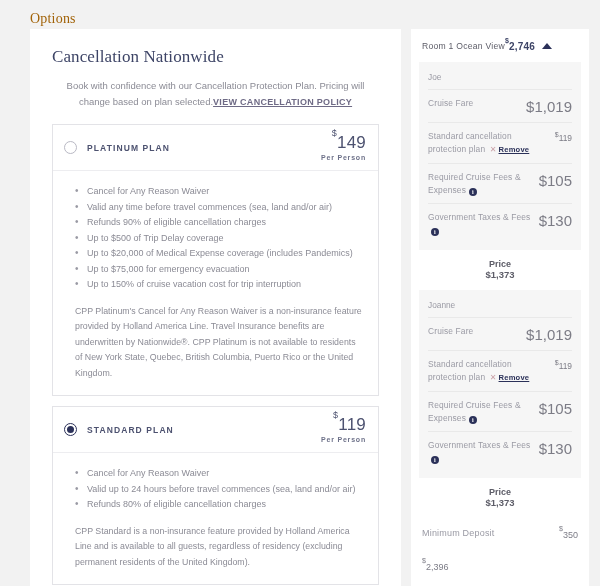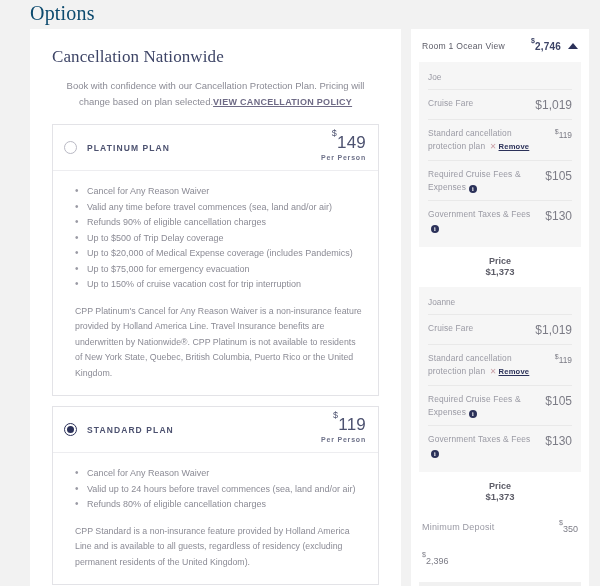--- a/index.html
+++ b/index.html
@@ -6,23 +6,23 @@
   html, body {
     width: 600px; height: 586px;
     background: #f2f2f2;
     font-family: "Liberation Sans", sans-serif;
     overflow: hidden;
   }
   .page { width: 600px; height: 586px; position: relative; background: #f2f2f2; }
 
   
   .page-title {
-    position: absolute; left: 30px; top: 2px;
+    position: absolute; left: 30px; top: 11px;
     font-family: "Liberation Serif", serif;
-    font-size: 20px; color: #0c4a6e; letter-spacing: .2px;
+    font-size: 14px; color: #a16207; letter-spacing: .2px;
   }
 
   
   .main-card {
     position: absolute; left: 30px; top: 29px;
     width: 371px; height: 557px;
     background: #ffffff;
   }
   .main-inner { padding: 18px 22px 0 22px; }
   .section-title {
@@ -88,21 +88,21 @@
     margin-top: 11px;
   }
 
   
   .rail {
     position: absolute; left: 411px; top: 29px;
     width: 178px;
   }
   .rail-card { background: #ffffff; }
   .rail-head {
-    display: flex; align-items: center; justify-content: space-between;
+    display: flex; align-items: center; justify-content: flex-start;
     padding: 11px 11px 10px 11px;
   }
   .rail-head .rname { font-size: 8.6px; color: #5d5d68; letter-spacing: .25px; }
   .rail-head .rright { display: flex; align-items: center; gap: 7px; }
   .rail-head .rtot { font-size: 10px; color: #3d4466; font-weight: bold; letter-spacing: .2px; }
   .rail-head .rtot sup { font-size: 7px; position: relative; top: -.5em; }
   .caret-up {
     width: 0; height: 0;
     border-left: 5px solid transparent; border-right: 5px solid transparent;
     border-bottom: 6px solid #2b3159;
@@ -113,21 +113,21 @@
   }
   .guest-name { font-size: 8.3px; color: #9a9aa4; padding: 3px 0 7px 0; }
   .line {
     display: flex; justify-content: space-between; align-items: flex-start;
     gap: 6px; padding: 7px 0; border-top: 1px solid #e9e9e9;
   }
   .line .lbl {
     font-size: 8.4px; line-height: 12.5px; color: #9a9aa4; letter-spacing: .15px;
   }
   .line .val {
-    font-size: 12px; color: #7c7c86; white-space: nowrap; padding-top: 1px;
+    font-size: 15px; color: #7c7c86; white-space: nowrap; padding-top: 1px;
   }
   .line .val.sm { font-size: 8.4px; }
   .info-dot {
     display: inline-block; width: 8px; height: 8px; border-radius: 50%;
     background: #2b3159; color: #fff; font-size: 6px; font-weight: bold;
     line-height: 8px; text-align: center; vertical-align: -1px;
     margin-left: 3px; font-family: "Liberation Serif", serif;
   }
   .remove-x { color: #c9a0a7; font-size: 8px; margin: 0 2px; }
   .remove-link {

